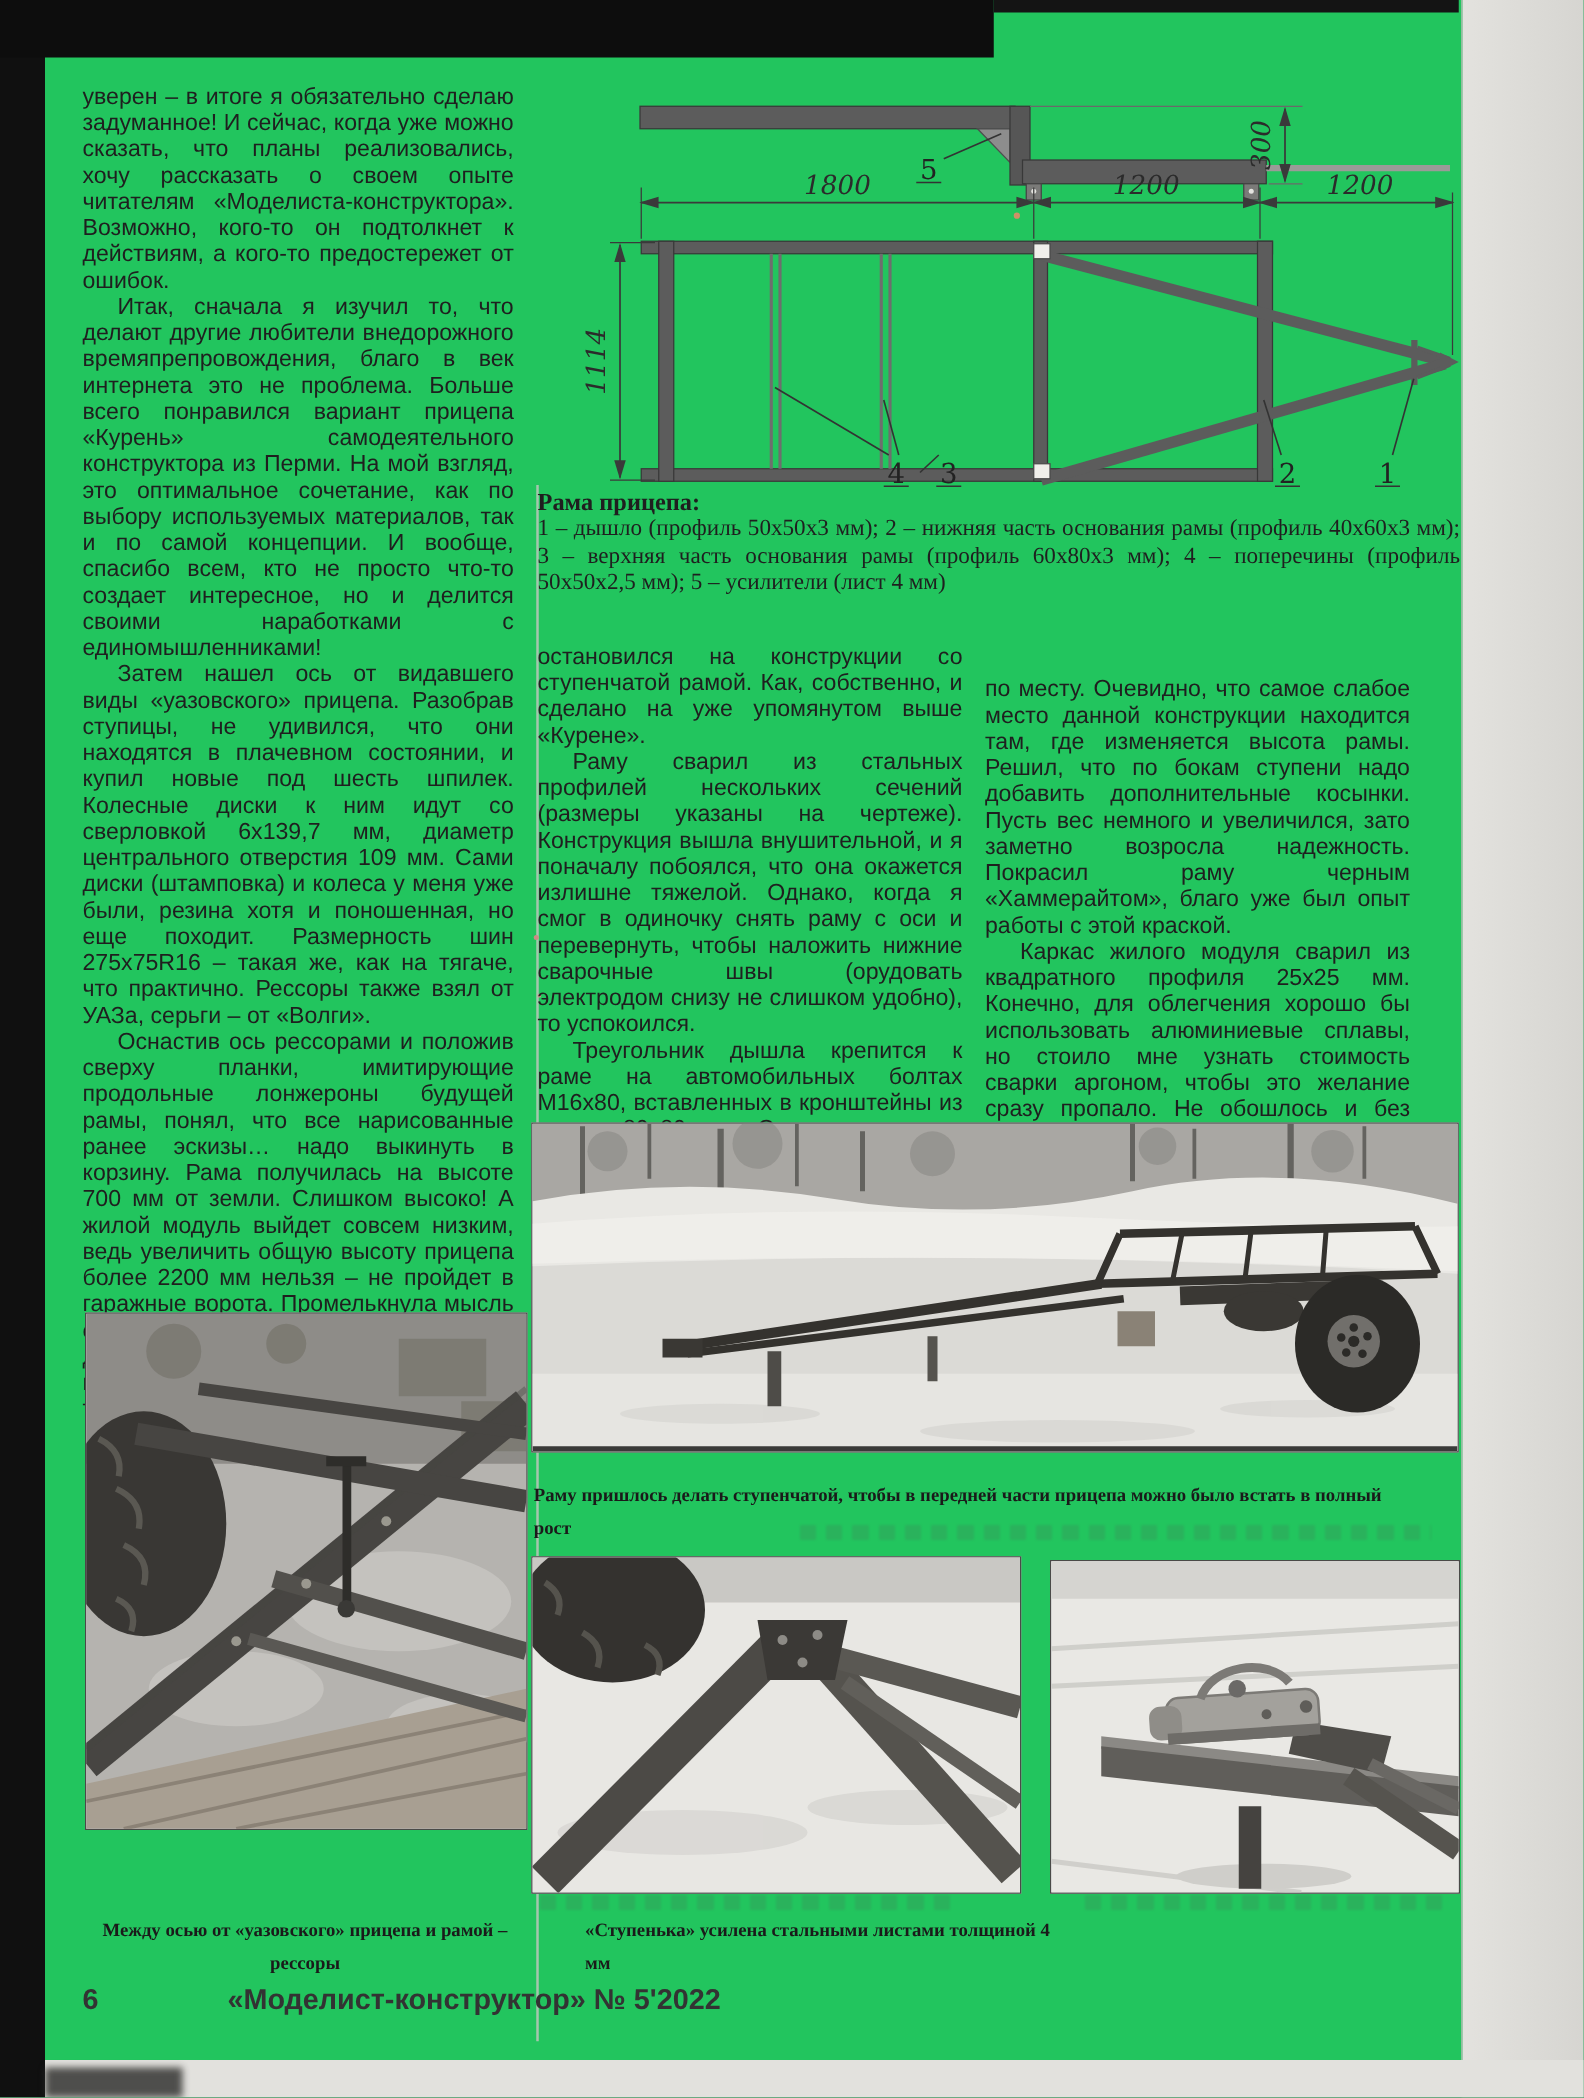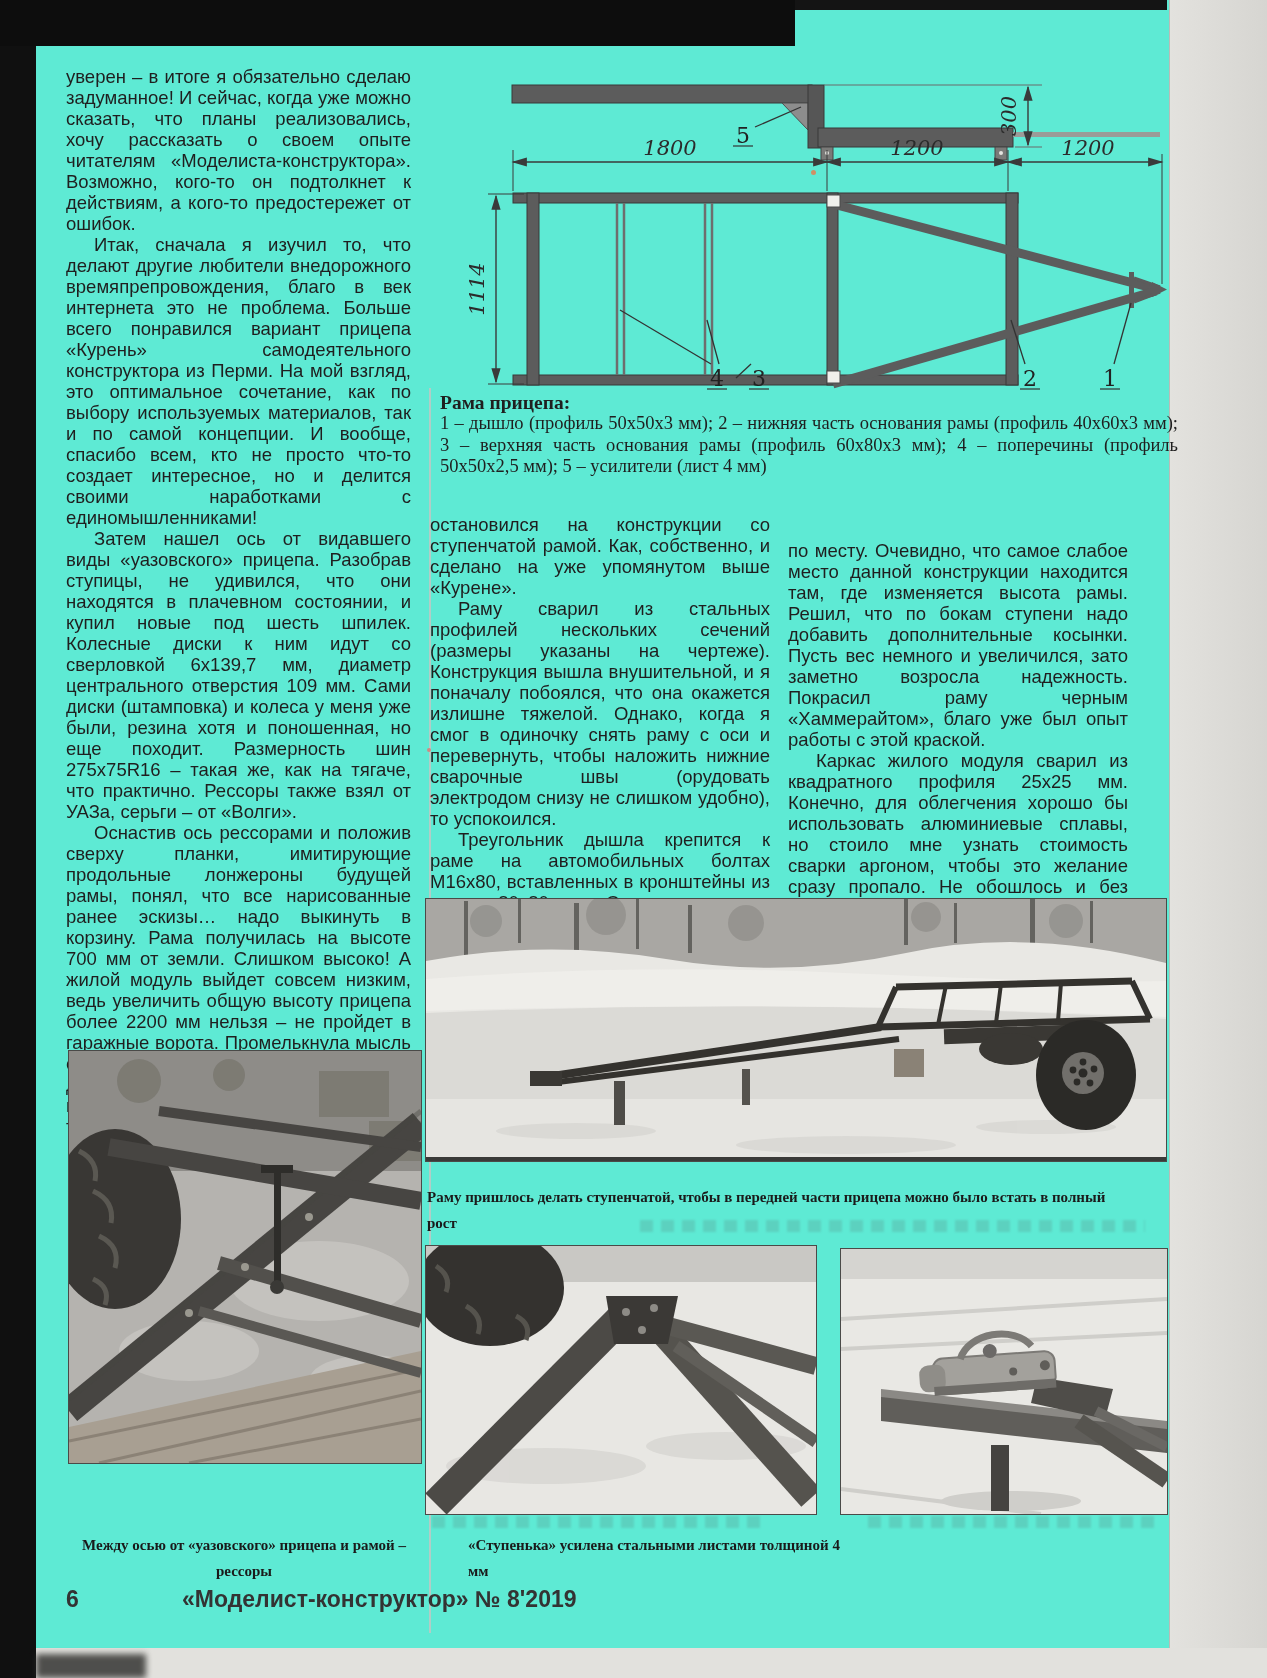--- a/index.html
+++ b/index.html
@@ -1,16 +1,16 @@
 <!DOCTYPE html>
 <html><head>
 <meta charset="utf-8">
 <style>
   html,body{margin:0;padding:0;background:#888;}
-  #page{position:relative;width:1267px;height:1678px;background:#5eead4;overflow:hidden;
+  #page{position:relative;width:1267px;height:1678px;background:#22c55e;overflow:hidden;
         font-family:"Liberation Sans",sans-serif;color:#1f1f1f;}
   
   .scan-left{position:absolute;left:0;top:0;width:36px;height:1678px;background:#101010;}
   .scan-top{position:absolute;left:0;top:0;width:795px;height:46px;background:#0d0d0d;}
   .scan-top-thin{position:absolute;left:795px;top:0;width:372px;height:10px;background:#141414;}
   .scan-right{position:absolute;right:0;top:0;width:97px;height:1678px;
               background:linear-gradient(90deg,#e3e2de,#d6d5d1);border-left:1px solid #bcbbb7;}
   .scan-bottom{position:absolute;left:36px;top:1648px;width:1231px;height:30px;background:#e2e1dd;}
   .scan-smudge{position:absolute;left:36px;top:1654px;width:110px;height:24px;background:#2a2a28;filter:blur(3px);opacity:.8;}
   .gutter{position:absolute;left:429px;top:388px;width:2px;height:1245px;background:#c7c6c2;opacity:.8;}
@@ -135,21 +135,21 @@
       <line x1="319" y1="331" x2="339" y2="331" stroke="#333" stroke-width="1.2"></line>
       <line x1="595" y1="306" x2="581" y2="262" stroke="#333" stroke-width="1.3"></line>
       <text class="callout" x="600" y="328" text-anchor="middle">2</text>
       <line x1="590" y1="331" x2="610" y2="331" stroke="#333" stroke-width="1.2"></line>
       <line x1="684" y1="306" x2="701" y2="245" stroke="#333" stroke-width="1.3"></line>
       <text class="callout" x="680" y="328" text-anchor="middle">1</text>
       <line x1="670" y1="331" x2="690" y2="331" stroke="#333" stroke-width="1.2"></line>
     </g>
   </svg>
 
-  <div class="legend" style="left:430px;top:392px;width:738px;padding-left:10px;">
+  <div class="legend" style="left:430px;top:392px;width:738px;">
     <span class="t">Рама прицепа:</span>
     <span>1 – дышло (профиль 50х50х3 мм); 2 – нижняя часть основания рамы (профиль 40х60х3 мм); 3 – верхняя часть основания рамы (профиль 60х80х3 мм); 4 – поперечины (профиль 50х50х2,5 мм); 5 – усилители (лист 4 мм)</span>
   </div>
 
   <div class="col" style="left:430px;top:514px;width:340px;">
     <p>остановился на конструкции со ступенчатой рамой. Как, собственно, и сделано на уже упомянутом выше «Курене».</p>
     <p class="ind">Раму сварил из стальных профилей нескольких сечений (размеры указаны на чертеже). Конструкция вышла внушительной, и я поначалу побоялся, что она окажется излишне тяжелой. Однако, когда я смог в одиночку снять раму с оси и перевернуть, чтобы наложить нижние сварочные швы (орудовать электродом снизу не слишком удобно), то успокоился.</p>
     <p class="ind">Треугольник дышла крепится к раме на автомобильных болтах М16х80, вставленных в кронштейны из уголка 80х80 мм. Они приварены к раме снизу под нужными углами, определяемыми</p>
   </div>
 
@@ -324,15 +324,15 @@
         <circle cx="150" cy="102" r="7" fill="#6b6967"></circle>
         <circle cx="204" cy="120" r="5" fill="#5f5d59"></circle>
         <circle cx="172" cy="124" r="4" fill="#5f5d59"></circle>
         <rect x="92" y="134" width="122" height="9" fill="#6e6c68"></rect>
       </g>
     </svg>
   </div>
 
 
   <div class="pgnum">6</div>
-  <div class="mag">«Моделист-конструктор» № 8'2019</div>
+  <div class="mag">«Моделист-конструктор» № 5'2022</div>
 
 </div>
 
 </body></html>

